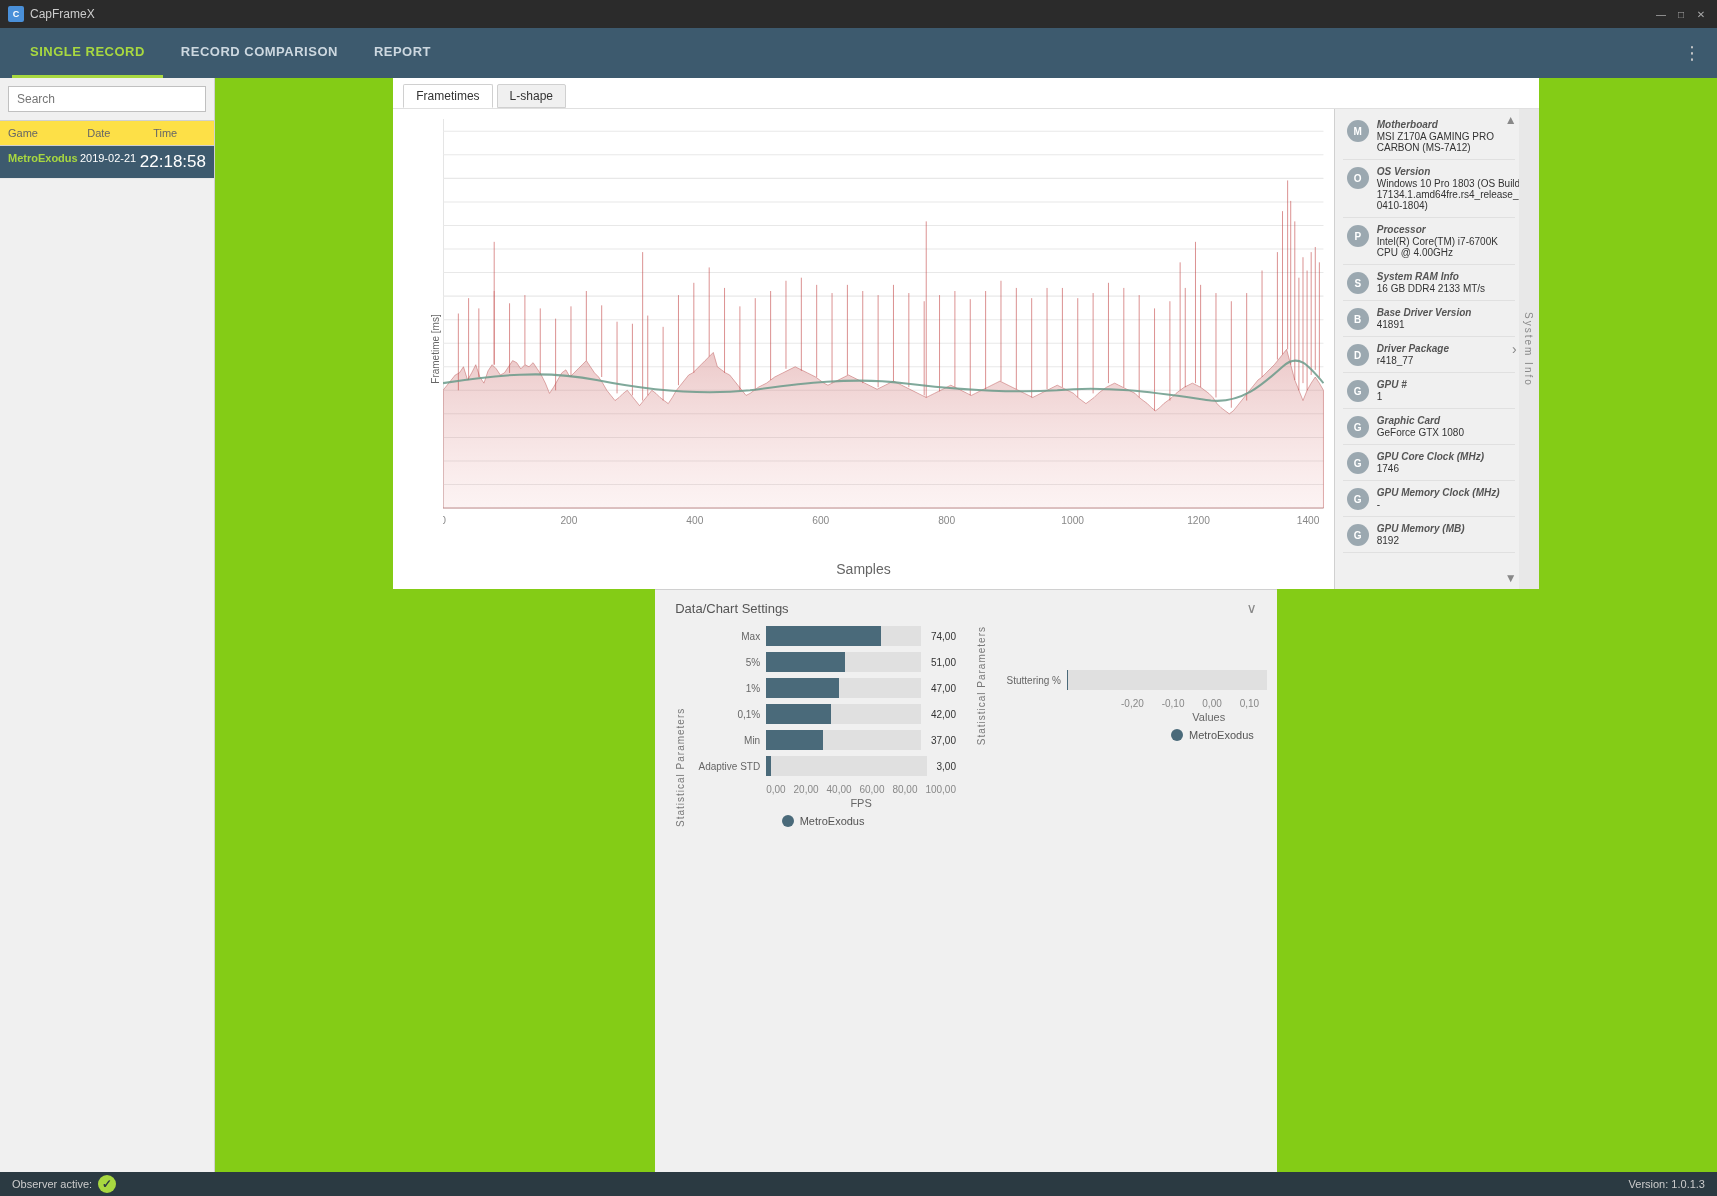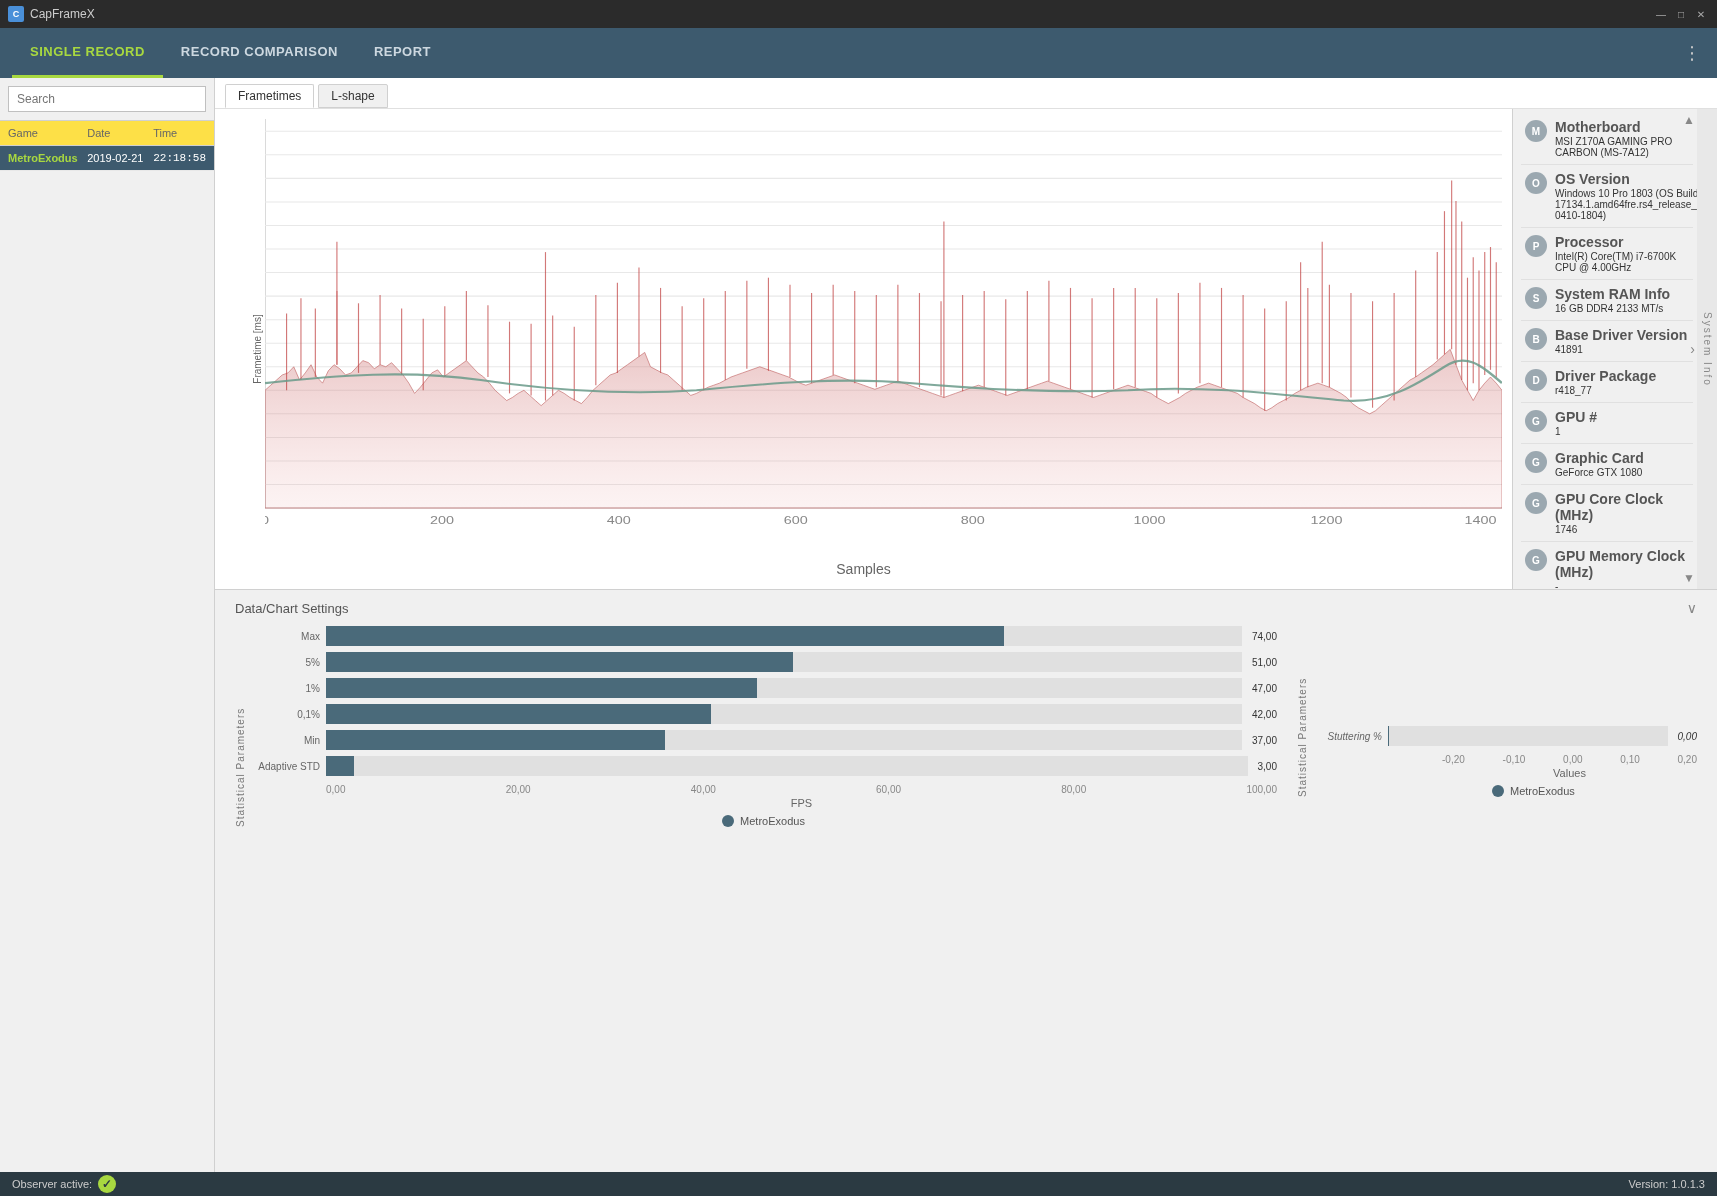--- a/index.html
+++ b/index.html
@@ -91,29 +91,30 @@
     .table-row {
       display: flex;
       padding: 6px 8px;
       border-bottom: 1px solid #e8e8e8;
       cursor: pointer;
     }
     .table-row.selected { background: #3d5a6e; color: white; }
     .table-row.selected .td-game { color: #a8d840; }
     .td-game { flex: 1.2; font-weight: 600; font-size: 11px; }
     .td-date { flex: 1; font-size: 11px; }
-    .td-time { flex: 0.8; font-size: 11px; font-family: Liberation Mono, monospace; }
+    .td-time { flex: 0.8; font-size: 17px; }
 
     
     .center-content {
       flex: 1;
       display: flex;
       flex-direction: column;
-      background: #f0abfc;
+      background: #84cc16;
       overflow: hidden;
+      align-items: center;
     }
 
     
     .chart-area {
       background: white;
       margin: 0;
       flex: 0 0 auto;
       display: flex;
       flex-direction: column;
     }
@@ -209,21 +210,21 @@
       display: flex;
       align-items: center;
       justify-content: center;
       color: white;
       font-size: 10px;
       font-weight: bold;
       flex-shrink: 0;
       margin-top: 1px;
     }
     .info-text { flex: 1; }
-    .info-title { font-size: 14px; font-weight: 600; color: #555; }
+    .info-title { font-size: 10px; font-weight: 600; color: #555; font-style: italic; }
     .info-value { font-size: 10px; color: #333; margin-top: 1px; }
     .sidebar-arrow {
       position: absolute;
       right: 22px;
       font-size: 12px;
       color: #888;
       cursor: pointer;
     }
     .sidebar-arrow.top { top: 4px; }
     .sidebar-arrow.bottom { bottom: 4px; }
@@ -704,21 +705,21 @@
                 <span>MetroExodus</span>
               </div>
             </div>
           </div>
         </div>
 
         <div class="bar-chart-section" style="max-width:400px;">
           <div class="bar-chart-inner">
             <div class="bar-chart-label-rotated">Statistical Parameters</div>
             <div class="bar-chart-body">
-              <div class="bar-row" style="margin-top:100px;font-style:italic;">
+              <div class="bar-row" style="margin-top:44px;">
                 <div class="bar-label">Stuttering %</div>
                 <div class="bar-track" style="position:relative; min-width:200px;">
 
                   <div class="bar-fill" style="width:1px; background: #4a6a7a;"></div>
                 </div>
                 <div class="bar-value">0,00</div>
               </div>
               <div class="x-axis-ticks" style="padding-left:130px;gap:15px;">
                 <span>-0,20</span>
                 <span>-0,10</span>

